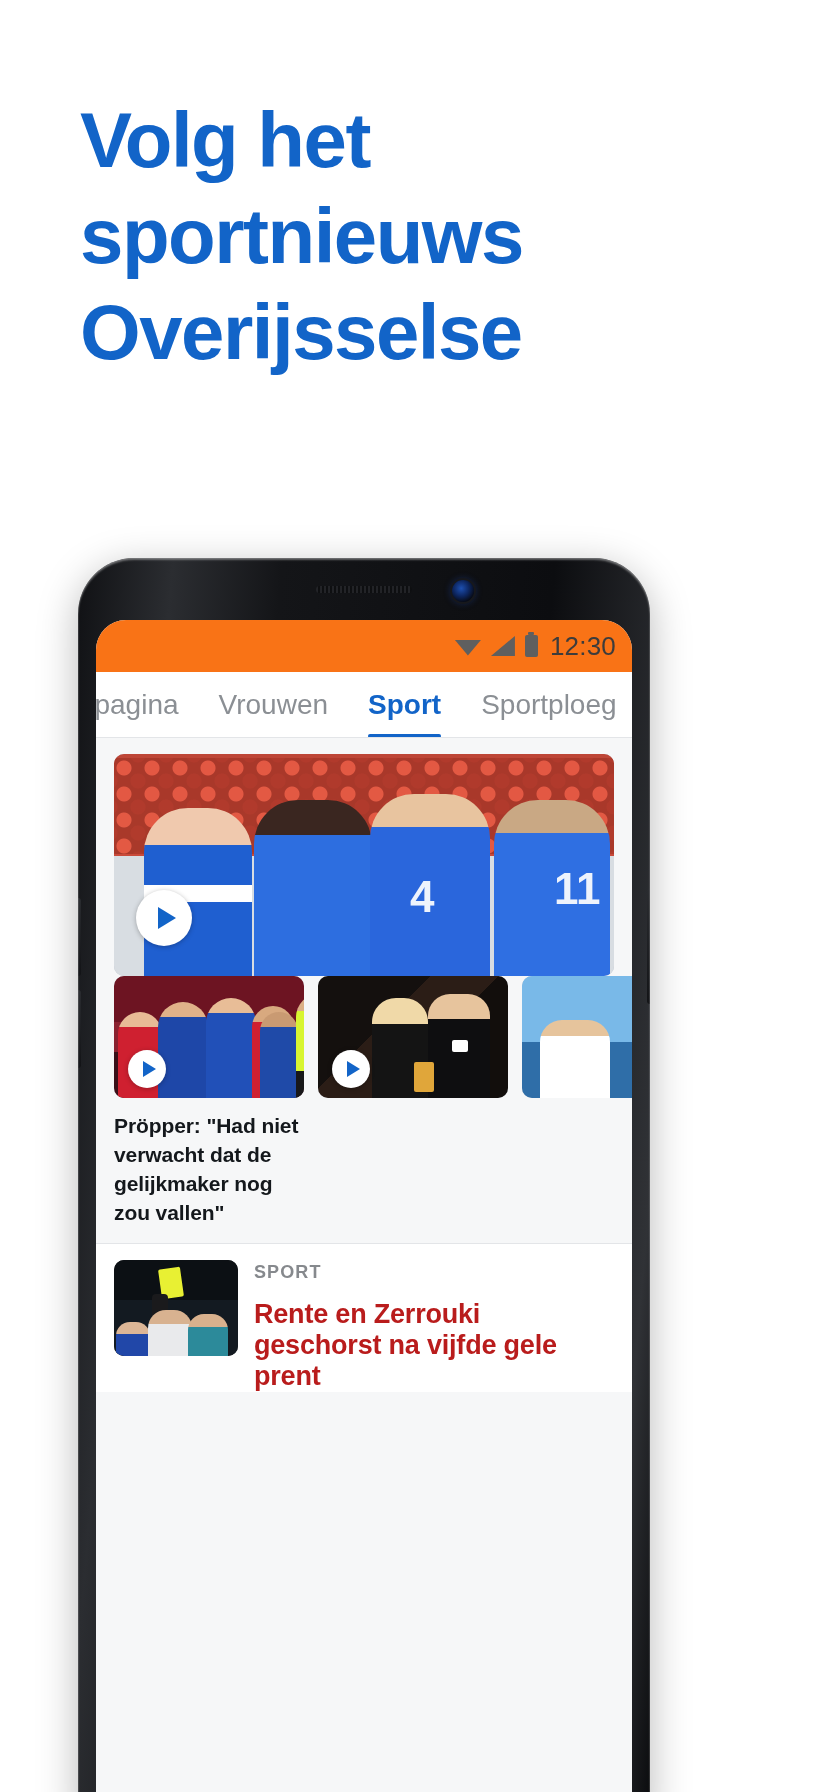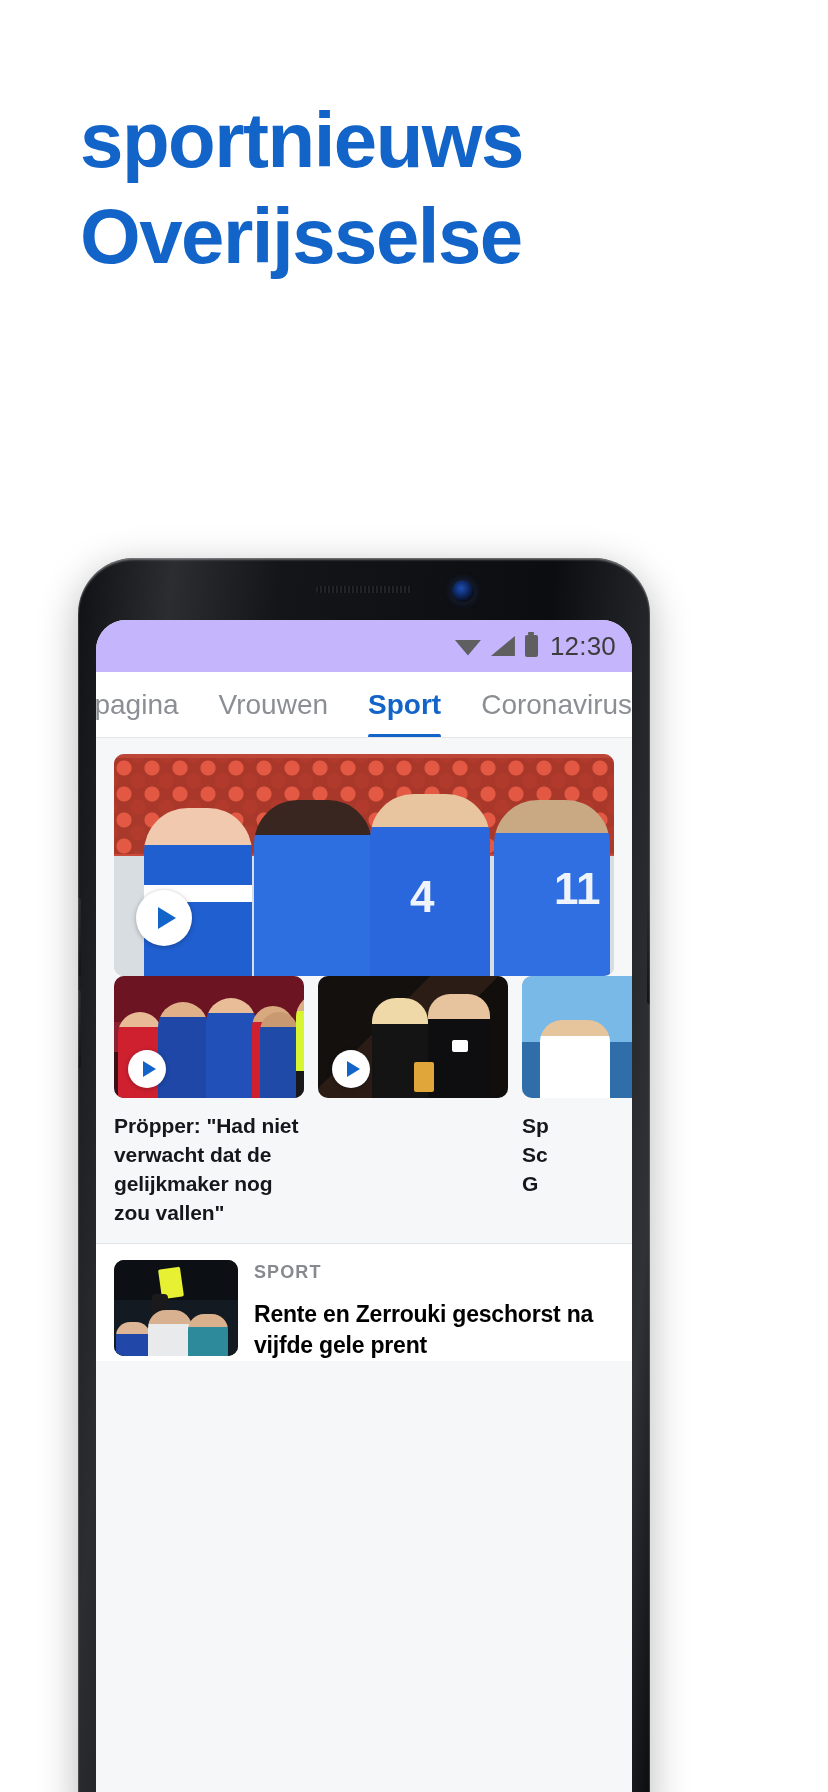--- a/index.html
+++ b/index.html
@@ -89,21 +89,21 @@
     left: 18px; top: 62px;
     width: 536px; height: 1198px;
     background: #ffffff;
     border-radius: 30px 30px 0 0;
     overflow: hidden;
   }
 
   
   .statusbar {
     height: 52px;
-    background: #c4b5fd;
+    background: #f97316;
     display: flex;
     align-items: center;
     justify-content: flex-end;
     padding-right: 16px;
     gap: 10px;
   }
   .st-wifi {
     width: 26px; height: 19px;
     background: #5f5f5f;
     clip-path: polygon(0% 18%, 100% 18%, 50% 100%);
@@ -256,24 +256,24 @@
     position: relative;
   }
   .kicker {
     font-size: 18px;
     letter-spacing: 1.1px;
     color: #86898d;
     font-weight: 700;
     margin-top: 2px;
   }
   .listtitle {
-    font-size: 23px;
+    font-size: 27px;
     line-height: 31px;
     font-weight: 700;
-    color: #000000;
+    color: #b91c1c;
     margin-top: 16px;
     letter-spacing: -.2px;
   }
 
   
   .ph { position: absolute; inset: 0; }
 
   .ph-hero {
     background:
       linear-gradient(180deg, rgba(0,0,0,.06), rgba(0,0,0,0) 30%),
@@ -368,20 +368,21 @@
     border-radius: 14px 14px 0 0;
     background: linear-gradient(180deg,#dcb696 0 34%, #2147a8 34% 100%);
   }
 </style>
 </head>
 <body>
 
 <div class="page">
 
   <div class="promo">
+    <div class="promo-line">Volg het</div>
     <div class="promo-line">sportnieuws</div>
     <div class="promo-line">Overijsselse</div>
   </div>
 
   <div class="device">
     <div class="btn-side btn-vol"></div>
     <div class="btn-side btn-vol2"></div>
     <div class="btn-pwr"></div>
 
     <div class="speaker"></div>
@@ -394,21 +395,21 @@
         <div class="st-wifi"></div>
         <div class="st-signal"></div>
         <div class="st-batt"></div>
         <div class="st-time">12:30</div>
       </div>
 
       <div class="tabbar">
         <div class="tab first">oorpagina</div>
         <div class="tab">Vrouwen</div>
         <div class="tab active">Sport</div>
-        <div class="tab">Coronavirus</div>
+        <div class="tab">Sportploeg</div>
 
       </div>
 
       <div class="feed">
 
         <div class="hero-card">
           <div class="media hero">
             <div class="ph ph-hero">
               <div class="seats"></div>
               <div class="p1"></div>
@@ -456,23 +457,20 @@
               </div>
             </div>
           </div>
 
           <div class="ccard cut">
             <div class="media">
               <div class="ph ph-third">
                 <div class="f"></div>
               </div>
             </div>
-            <div class="ccard-title" style="white-space:pre-line;">Sp
-Sc
-G</div>
           </div>
 
         </div>
 
         <div class="listsep"></div>
 
         <div class="listitem">
           <div class="thumb">
             <div class="ph ph-card">
               <div class="yc"></div>

